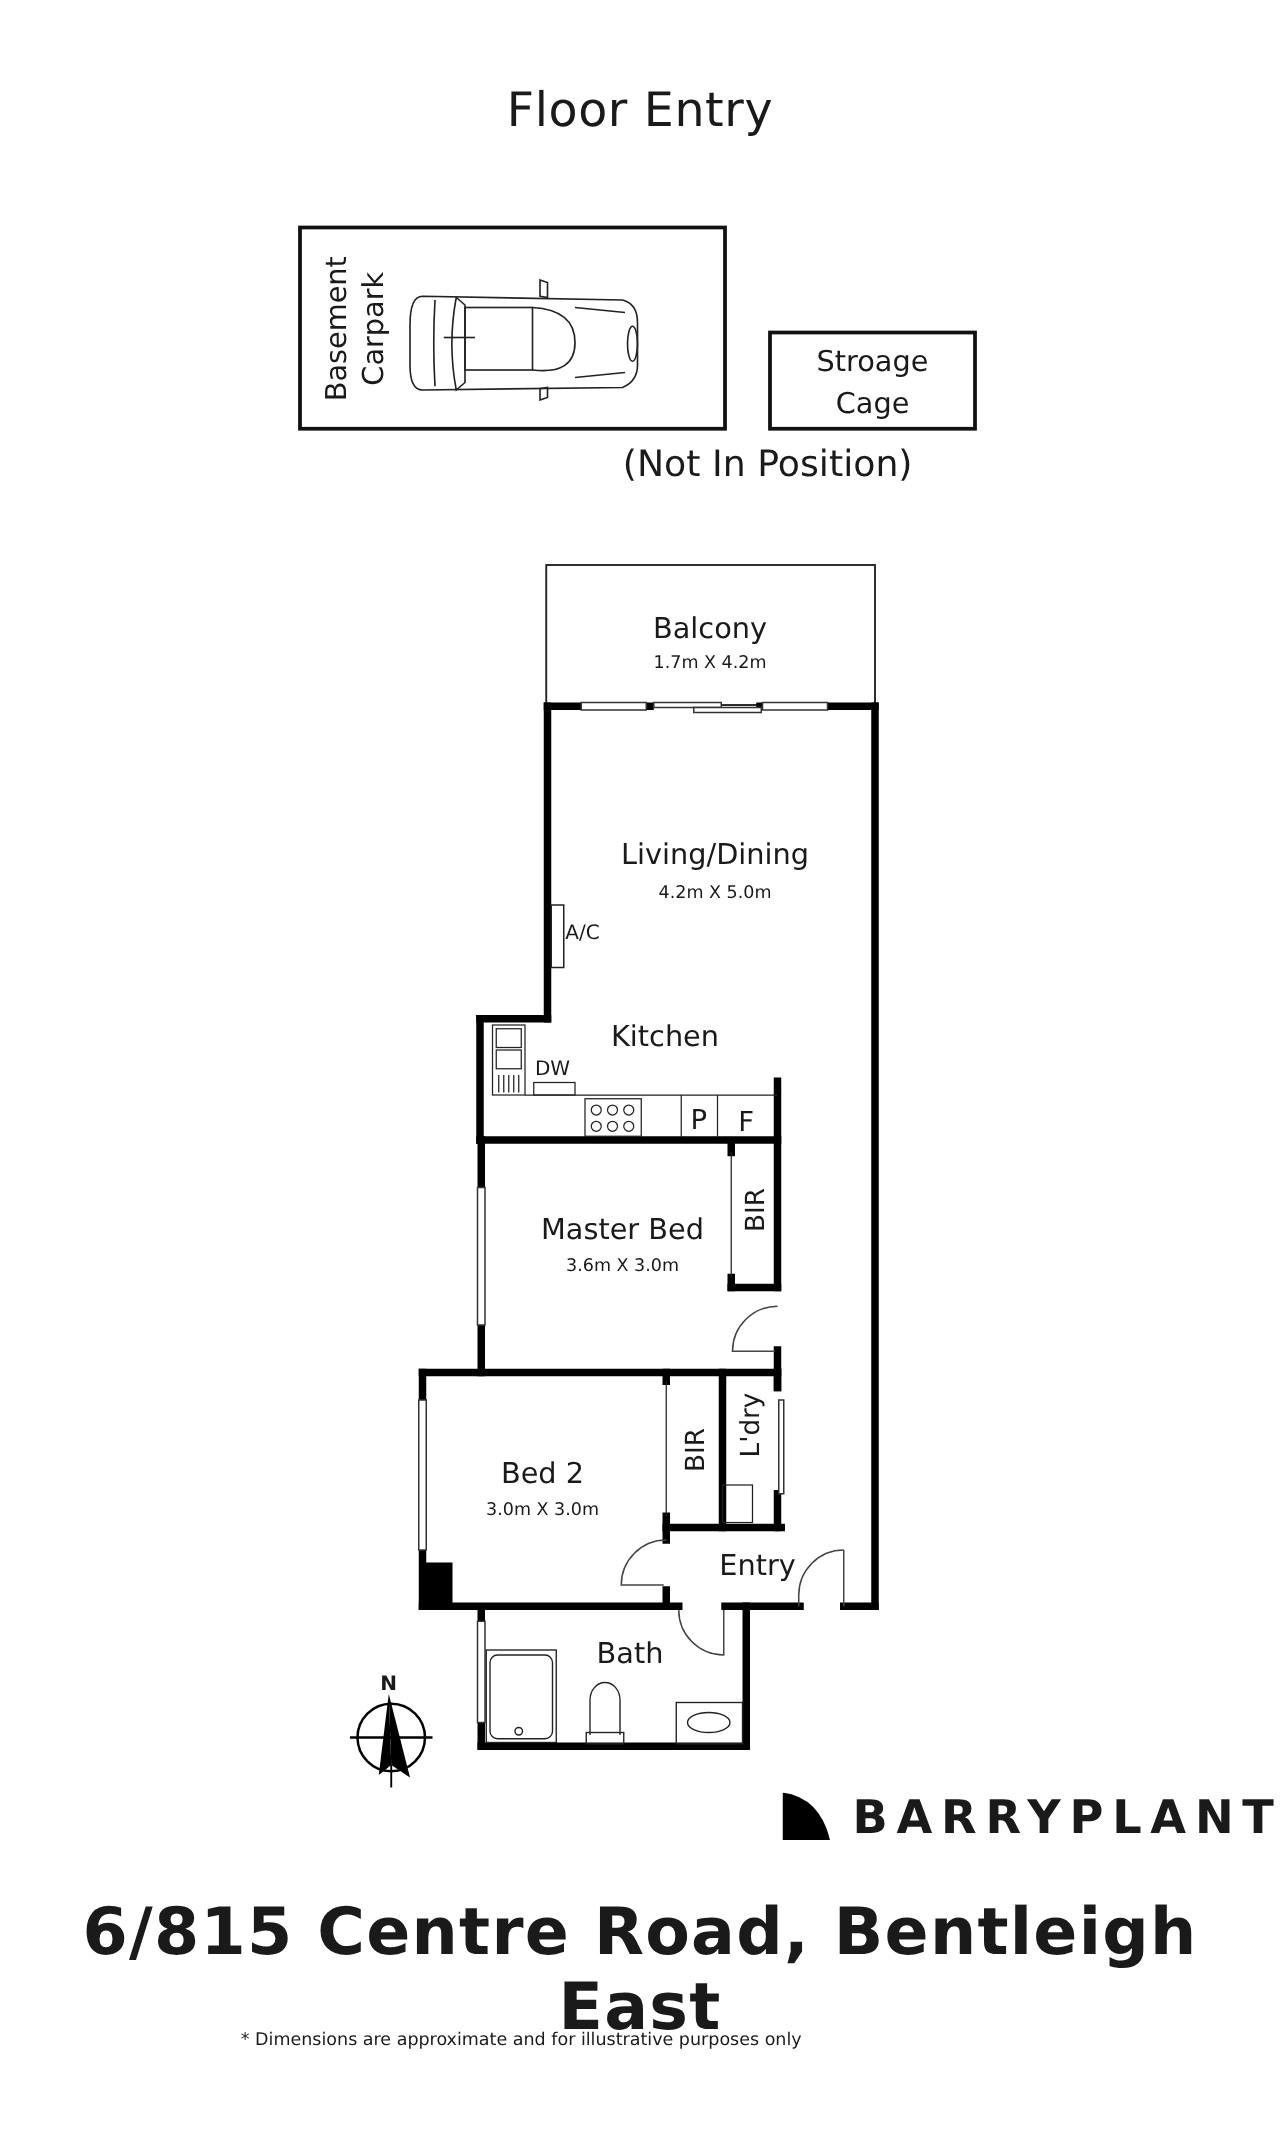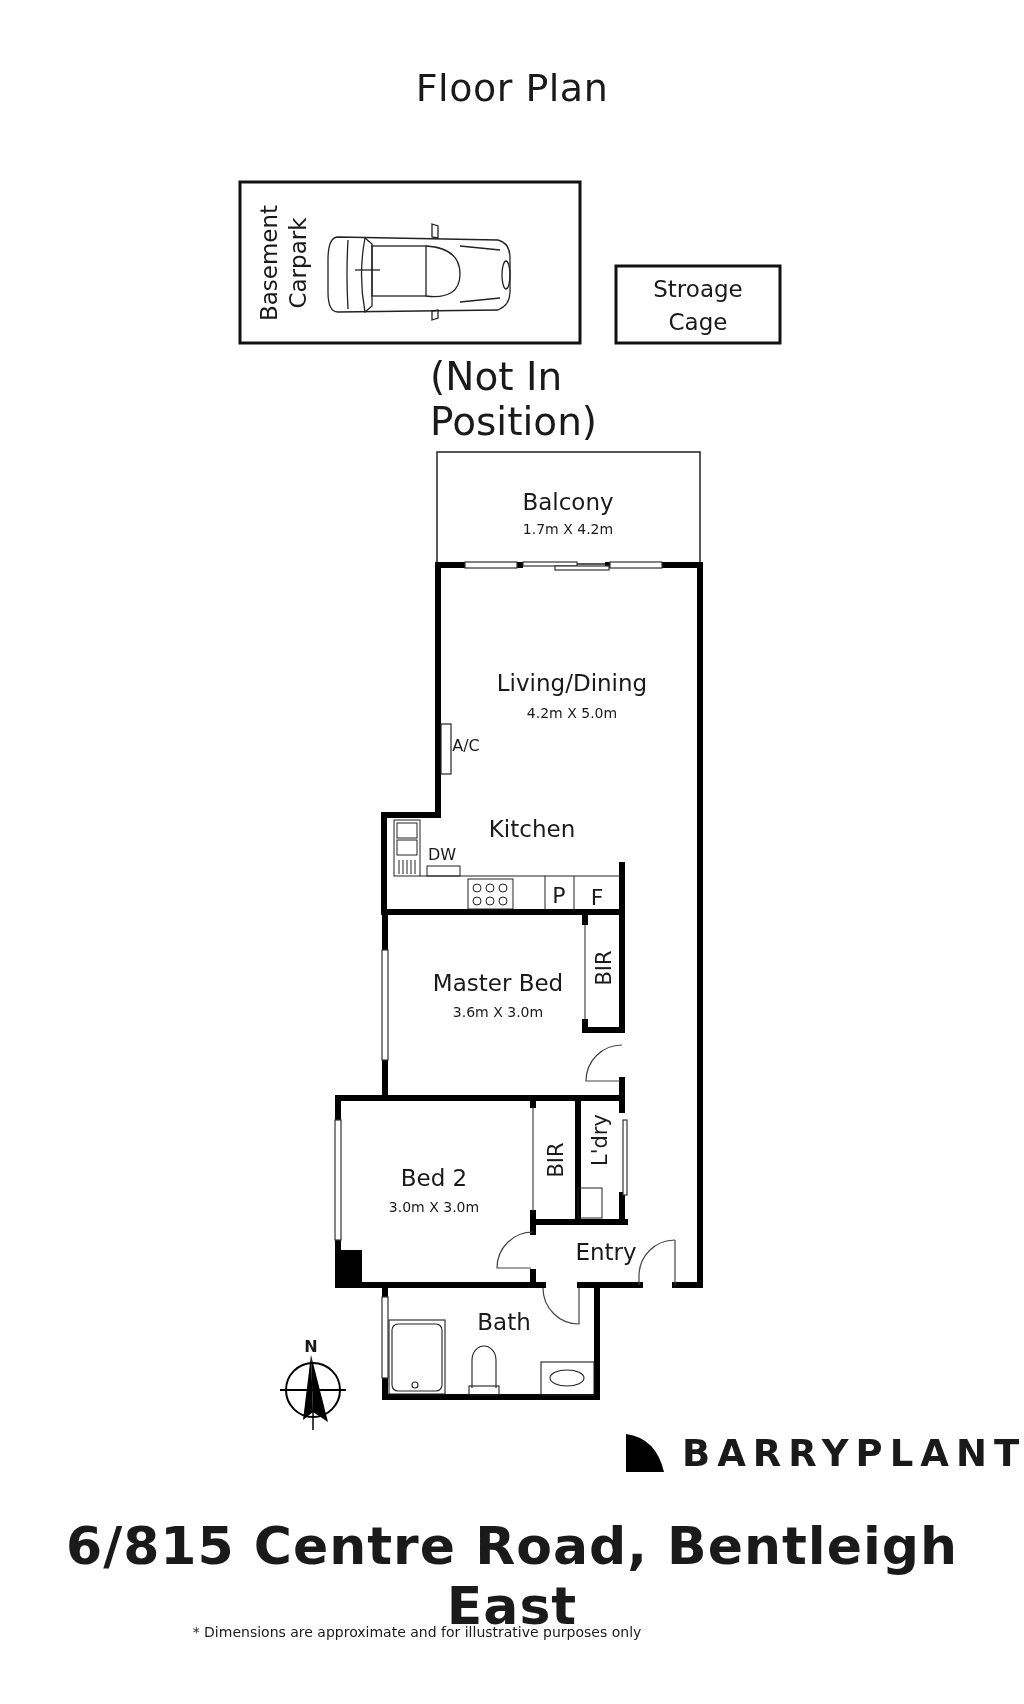--- a/index.html
+++ b/index.html
@@ -1,34 +1,34 @@
 <!DOCTYPE html>
 <html><head>
 <meta charset="utf-8">
 <style>
   html, body { margin: 0; padding: 0; background: #ffffff; }
   body { width: 1024px; height: 1704px; position: relative; overflow: hidden;
          font-family: "DejaVu Sans", sans-serif; color: #1a1a1a; }
   .abs { position: absolute; }
   .title { left: 0; width: 1024px; top: 66px; text-align: center; font-size: 38px; font-weight: normal; letter-spacing: 0.5px; }
-  .not-pos { left: 430px; width: 300px; top: 354px; text-align: left; font-size: 39px; }
+  .not-pos { left: 430px; width: 300px; top: 354px; text-align: right; font-size: 29px; }
   .plan { left: 0; top: 0; }
   .lbl { font-family: "DejaVu Sans", sans-serif; fill: #1a1a1a; text-anchor: middle; }
   .room { font-size: 23px; }
   .dim { font-size: 14px; }
   .logo { left: 626px; top: 1432px; height: 42px; display: flex; align-items: center; }
   .logo-mark { width: 38px; height: 38px; margin-right: 18px; }
   .logo-text { font-size: 37px; letter-spacing: 7px; font-weight: bold; line-height: 1; }
   .address { left: 0; width: 1024px; top: 1516px; text-align: center; font-size: 52px; font-weight: bold; letter-spacing: 1px; }
   .disclaimer { left: 0; width: 834px; top: 1624px; text-align: center; font-size: 14px; }
 </style>
 </head>
 <body>
 
-<div class="abs title">Floor Plan</div>
+<div class="abs title">Floor Entry</div>
 
 <svg class="abs plan" width="1024" height="1704" viewBox="0 0 1024 1704" xmlns="http://www.w3.org/2000/svg">
 
   <g>
     <rect x="240" y="182" width="340" height="161" fill="none" stroke="#111" stroke-width="3"></rect>
     <text class="lbl" font-size="23" transform="translate(277,263) rotate(-90)">Basement</text>
     <text class="lbl" font-size="23" transform="translate(306,263) rotate(-90)">Carpark</text>
     <g fill="none" stroke="#222" stroke-width="1.3">
       <path d="M338,237 Q328,237 328,260 L328,292 Q328,312 338,312 L498,310 Q510,305 510,292 L510,258 Q510,243 498,240 Z"></path>
       <path d="M348,240 Q346,275 348,309"></path>

